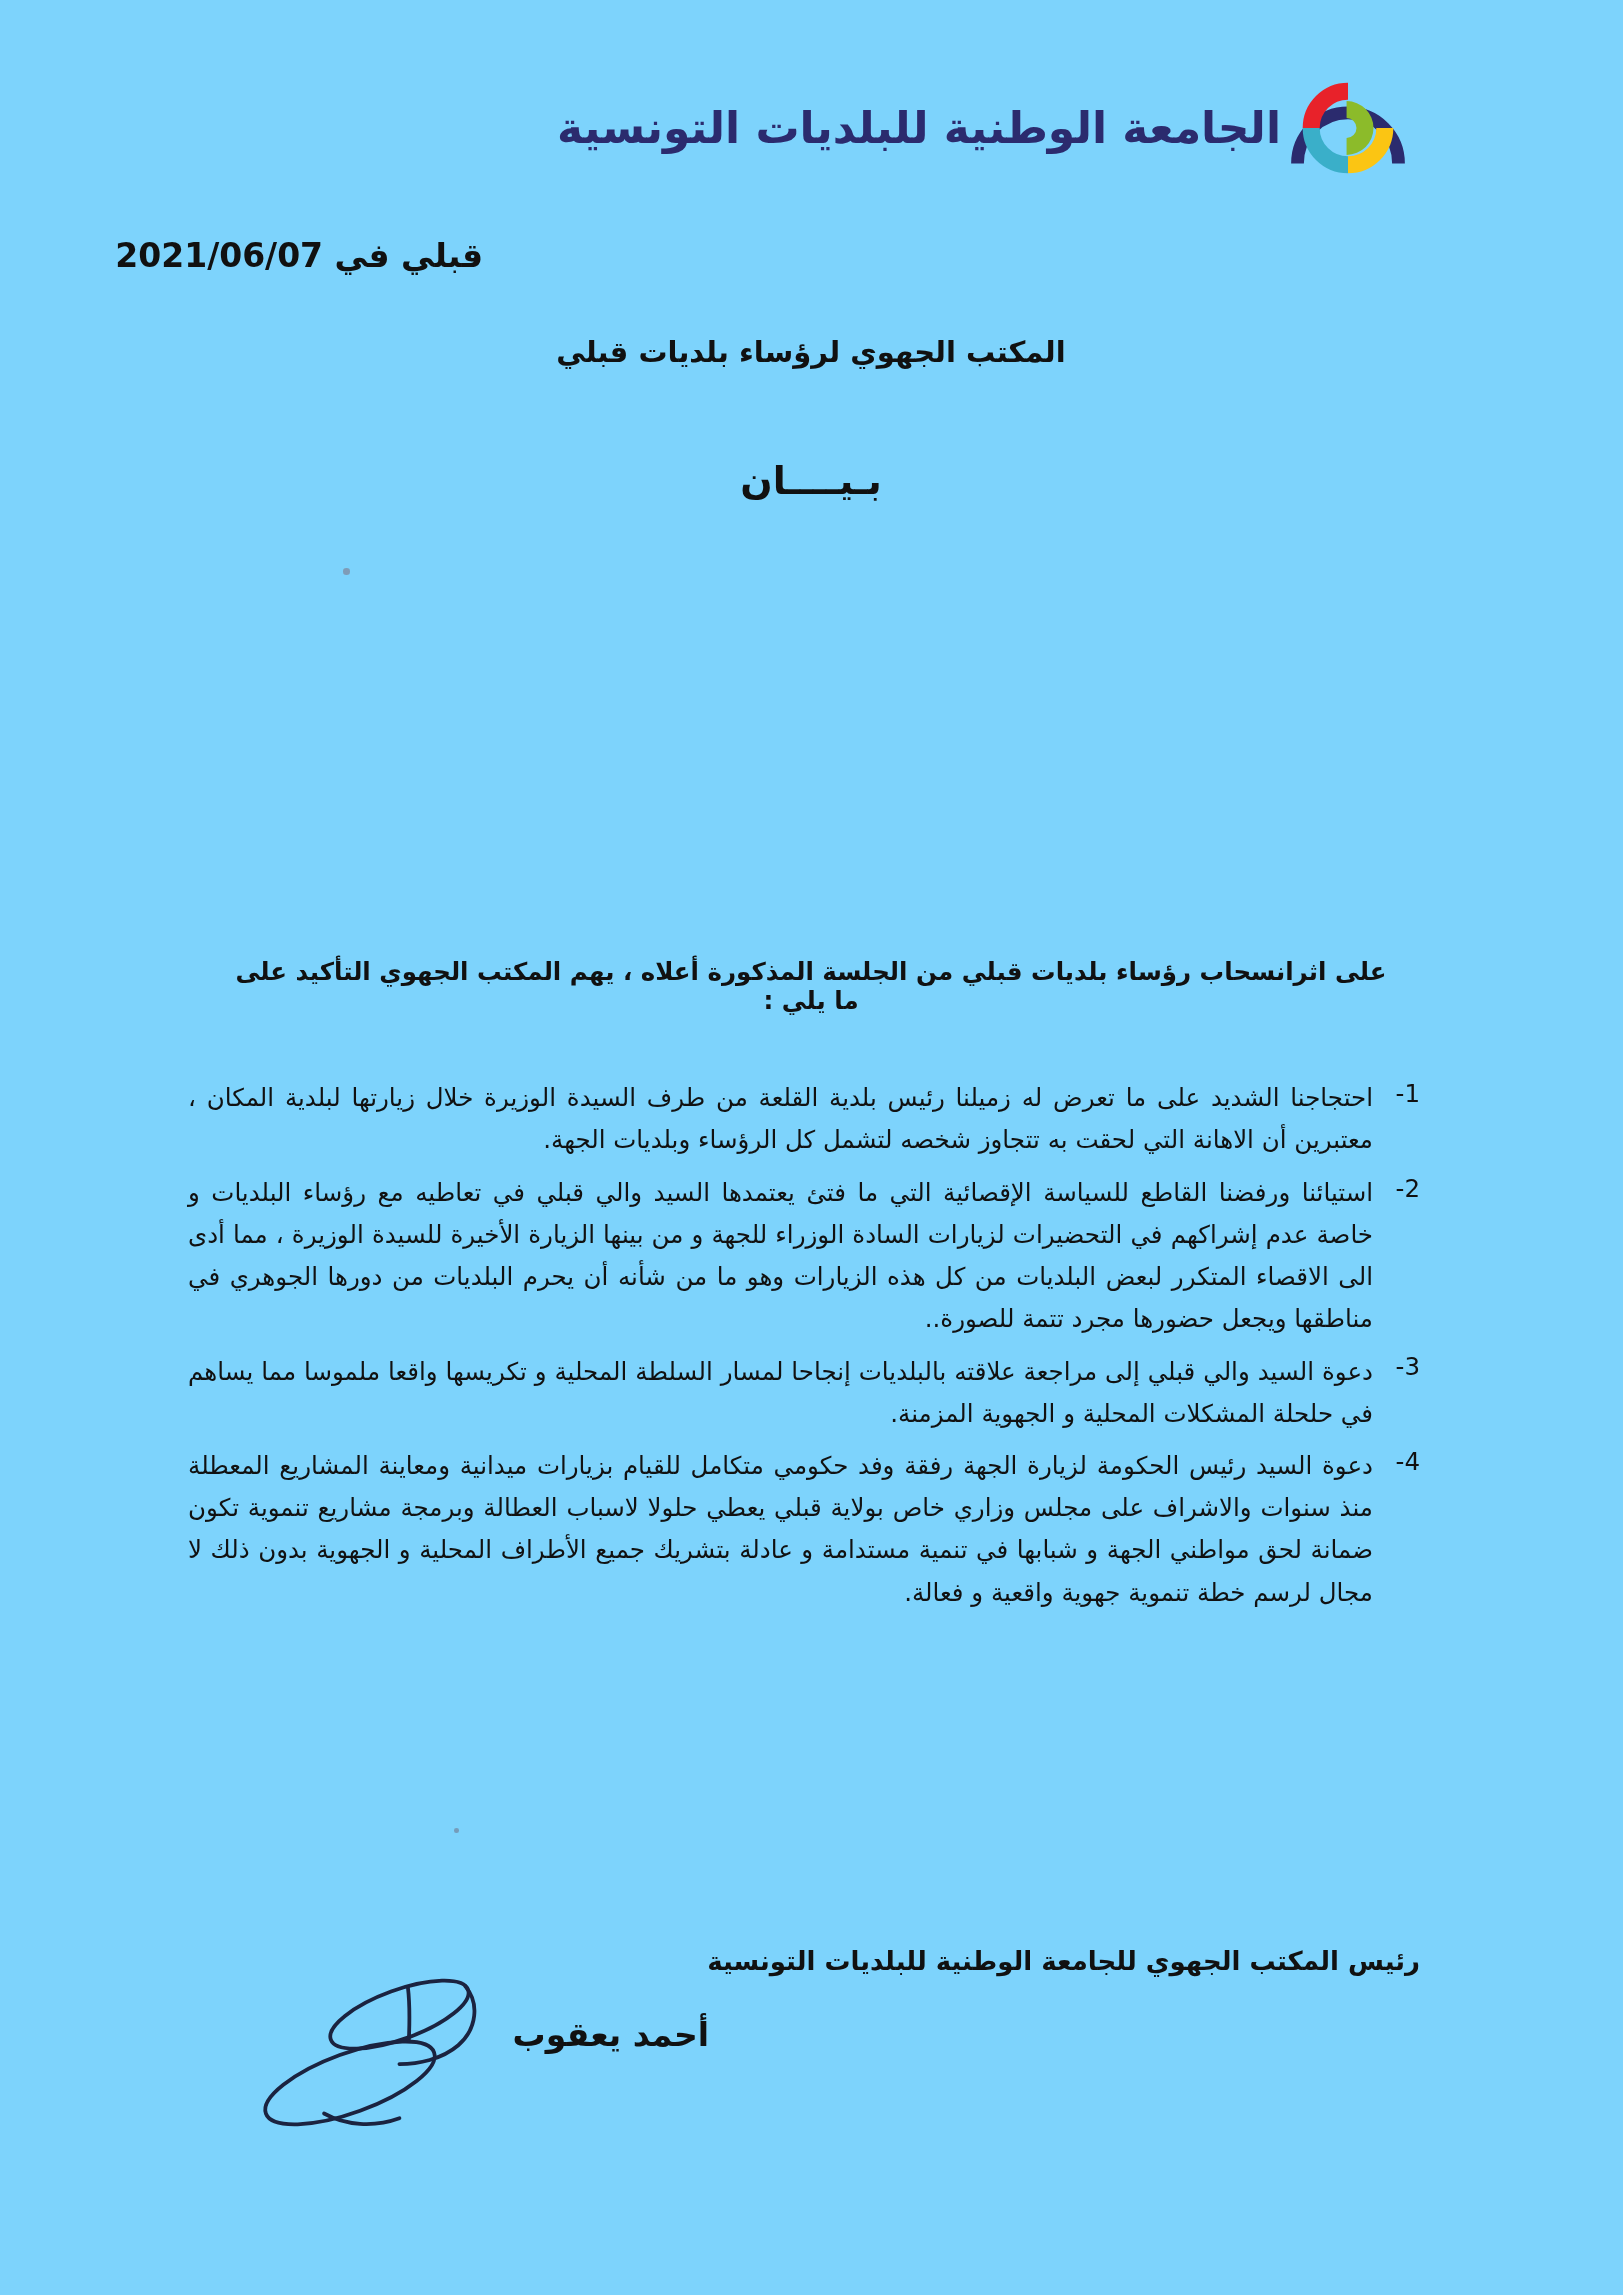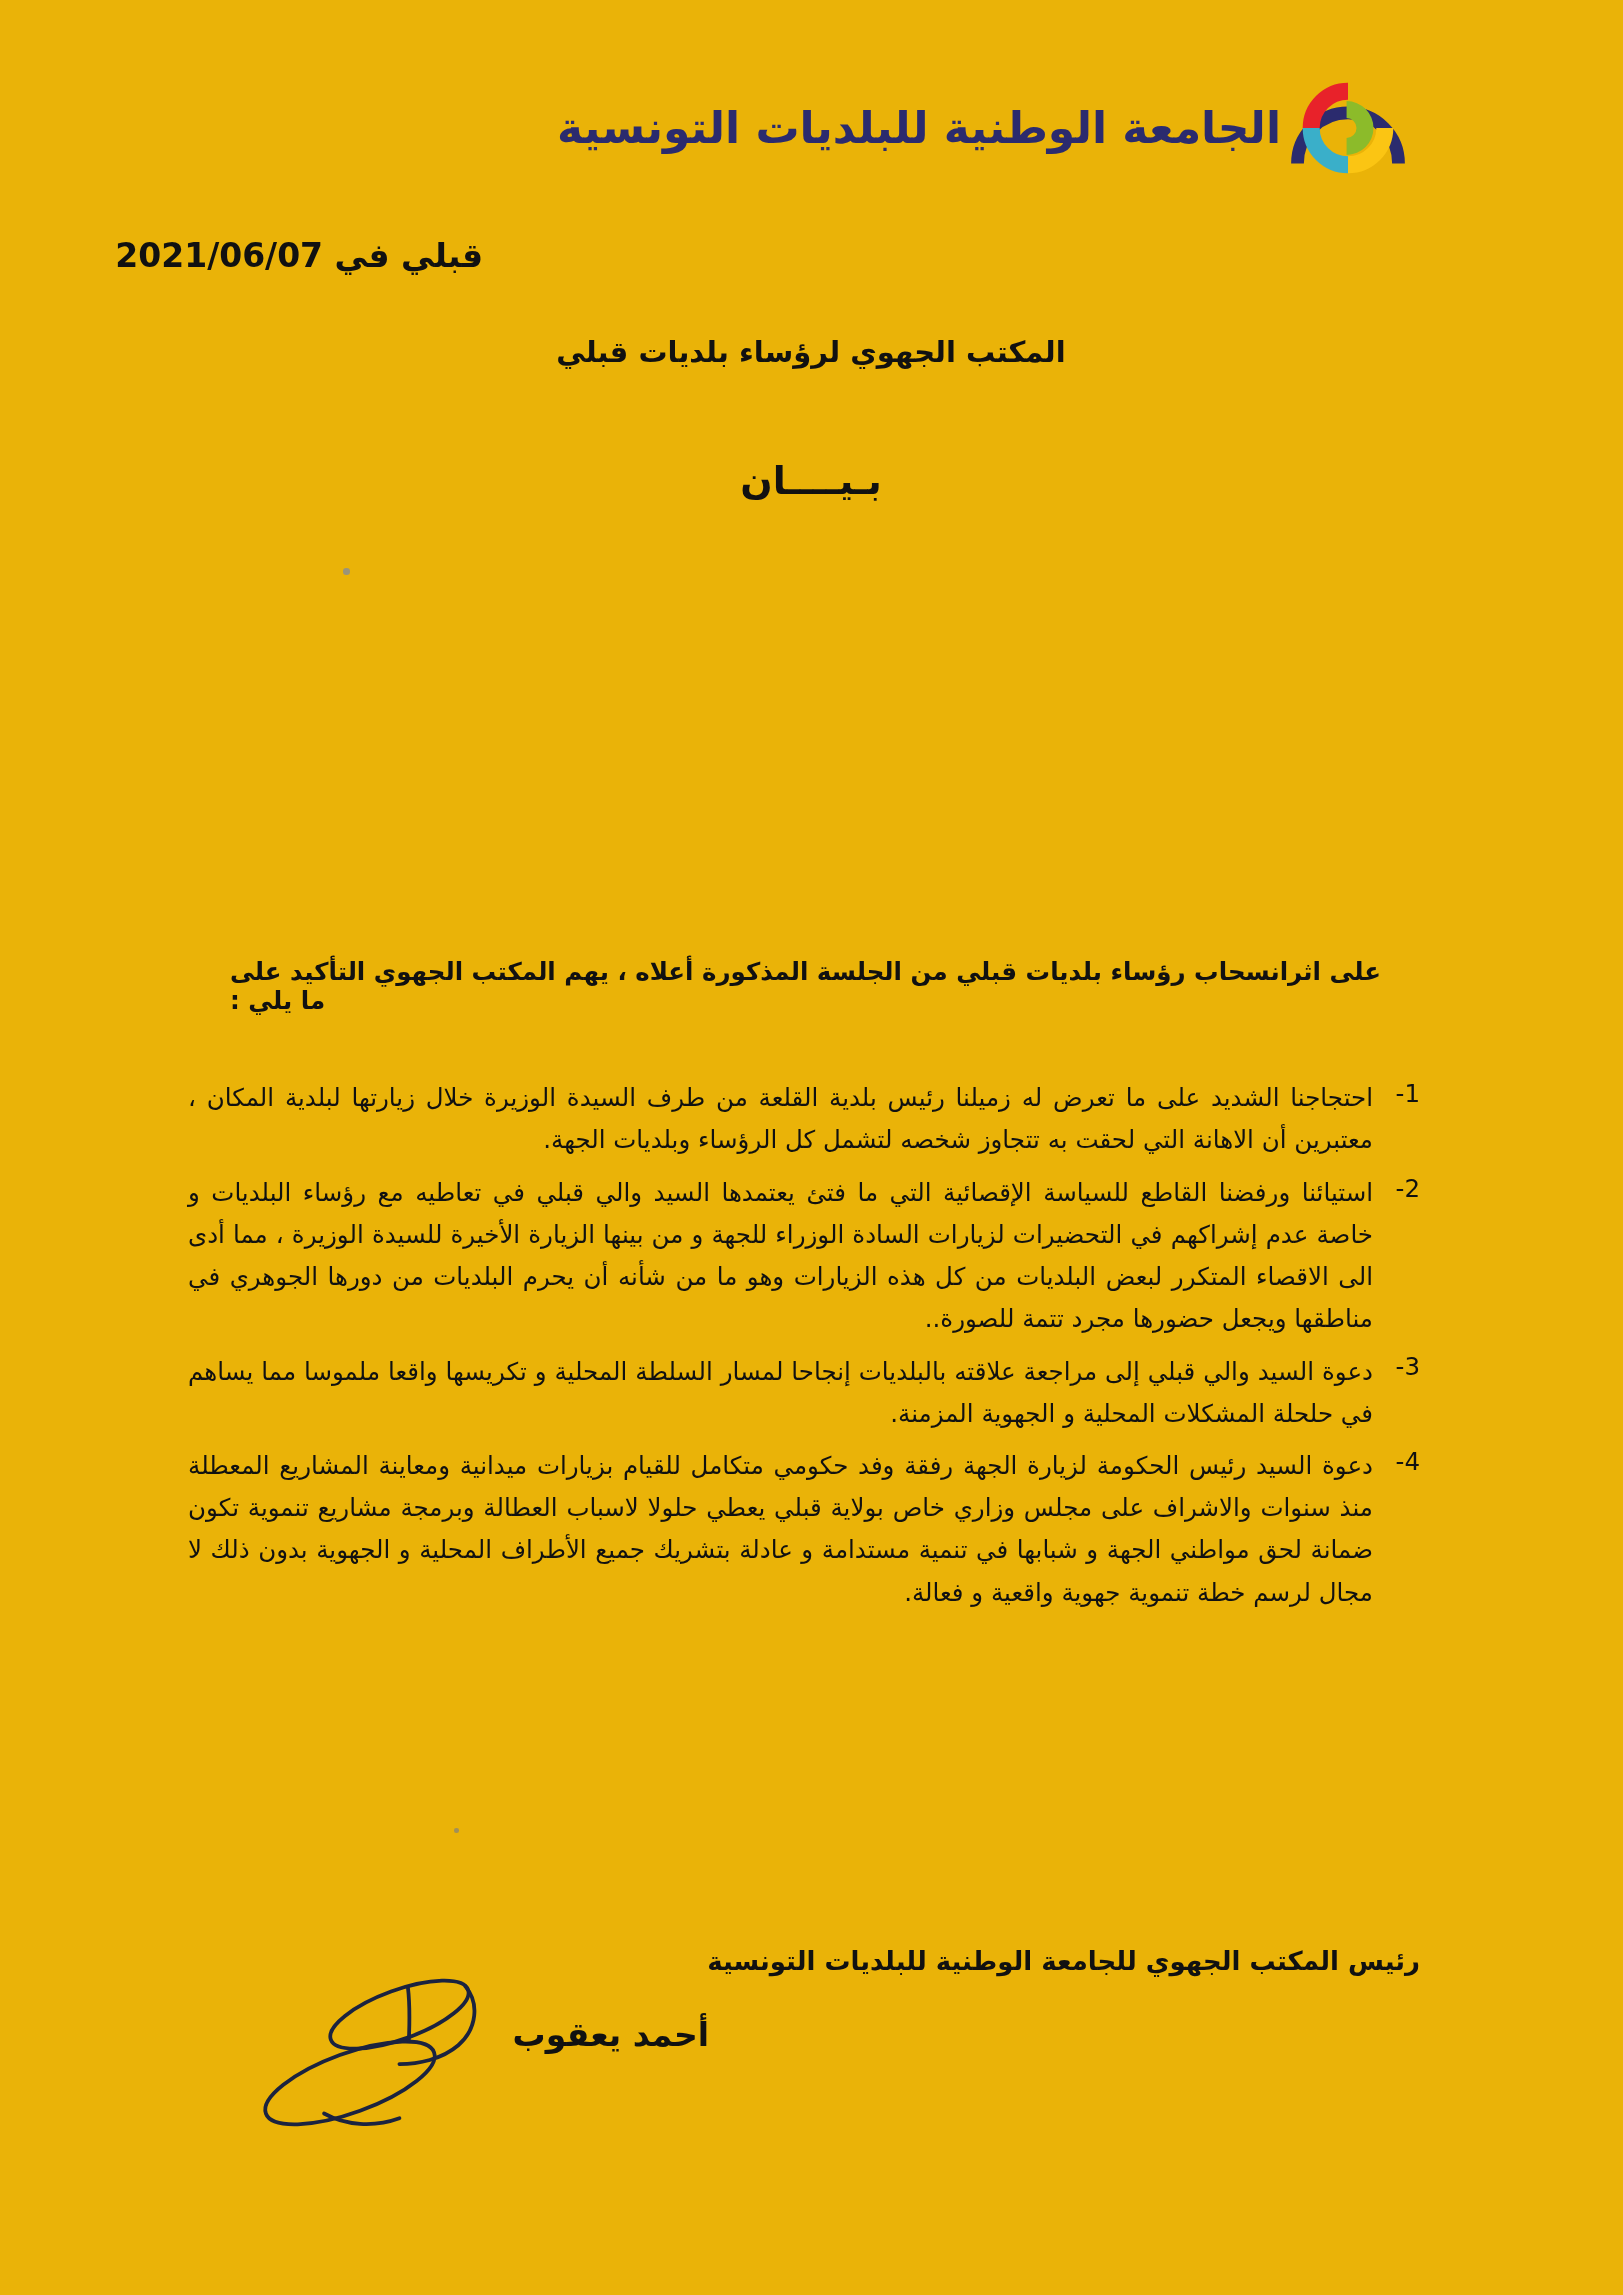--- a/index.html
+++ b/index.html
@@ -7,21 +7,21 @@
     margin: 0; padding: 0;
     background: #9a9a9a;
   }
   body {
     font-family: "DejaVu Sans", "Liberation Sans", sans-serif;
   }
   .page {
     position: relative;
     width: 1624px;
     height: 2295px;
-    background: #eab308;
+    background: #7dd3fc;
     margin: 0 auto;
     overflow: hidden;
   }
   
   .logo-block {
     position: absolute;
     left: 558px;
     top: 66px;
     width: 518px;
     height: 123px;
@@ -132,21 +132,21 @@
   
   .intro {
     position: absolute;
     right: 231px;
     left: 231px;
     top: 957px;
     font-size: 24.5px;
     font-weight: bold;
     color: #111;
     direction: rtl;
-    text-align: left;
+    text-align: center;
   }
   .list {
     position: absolute;
     right: 203px;
     left: 189px;
     top: 1077px;
     direction: rtl;
     margin: 0;
     padding: 0;
     list-style: none;

